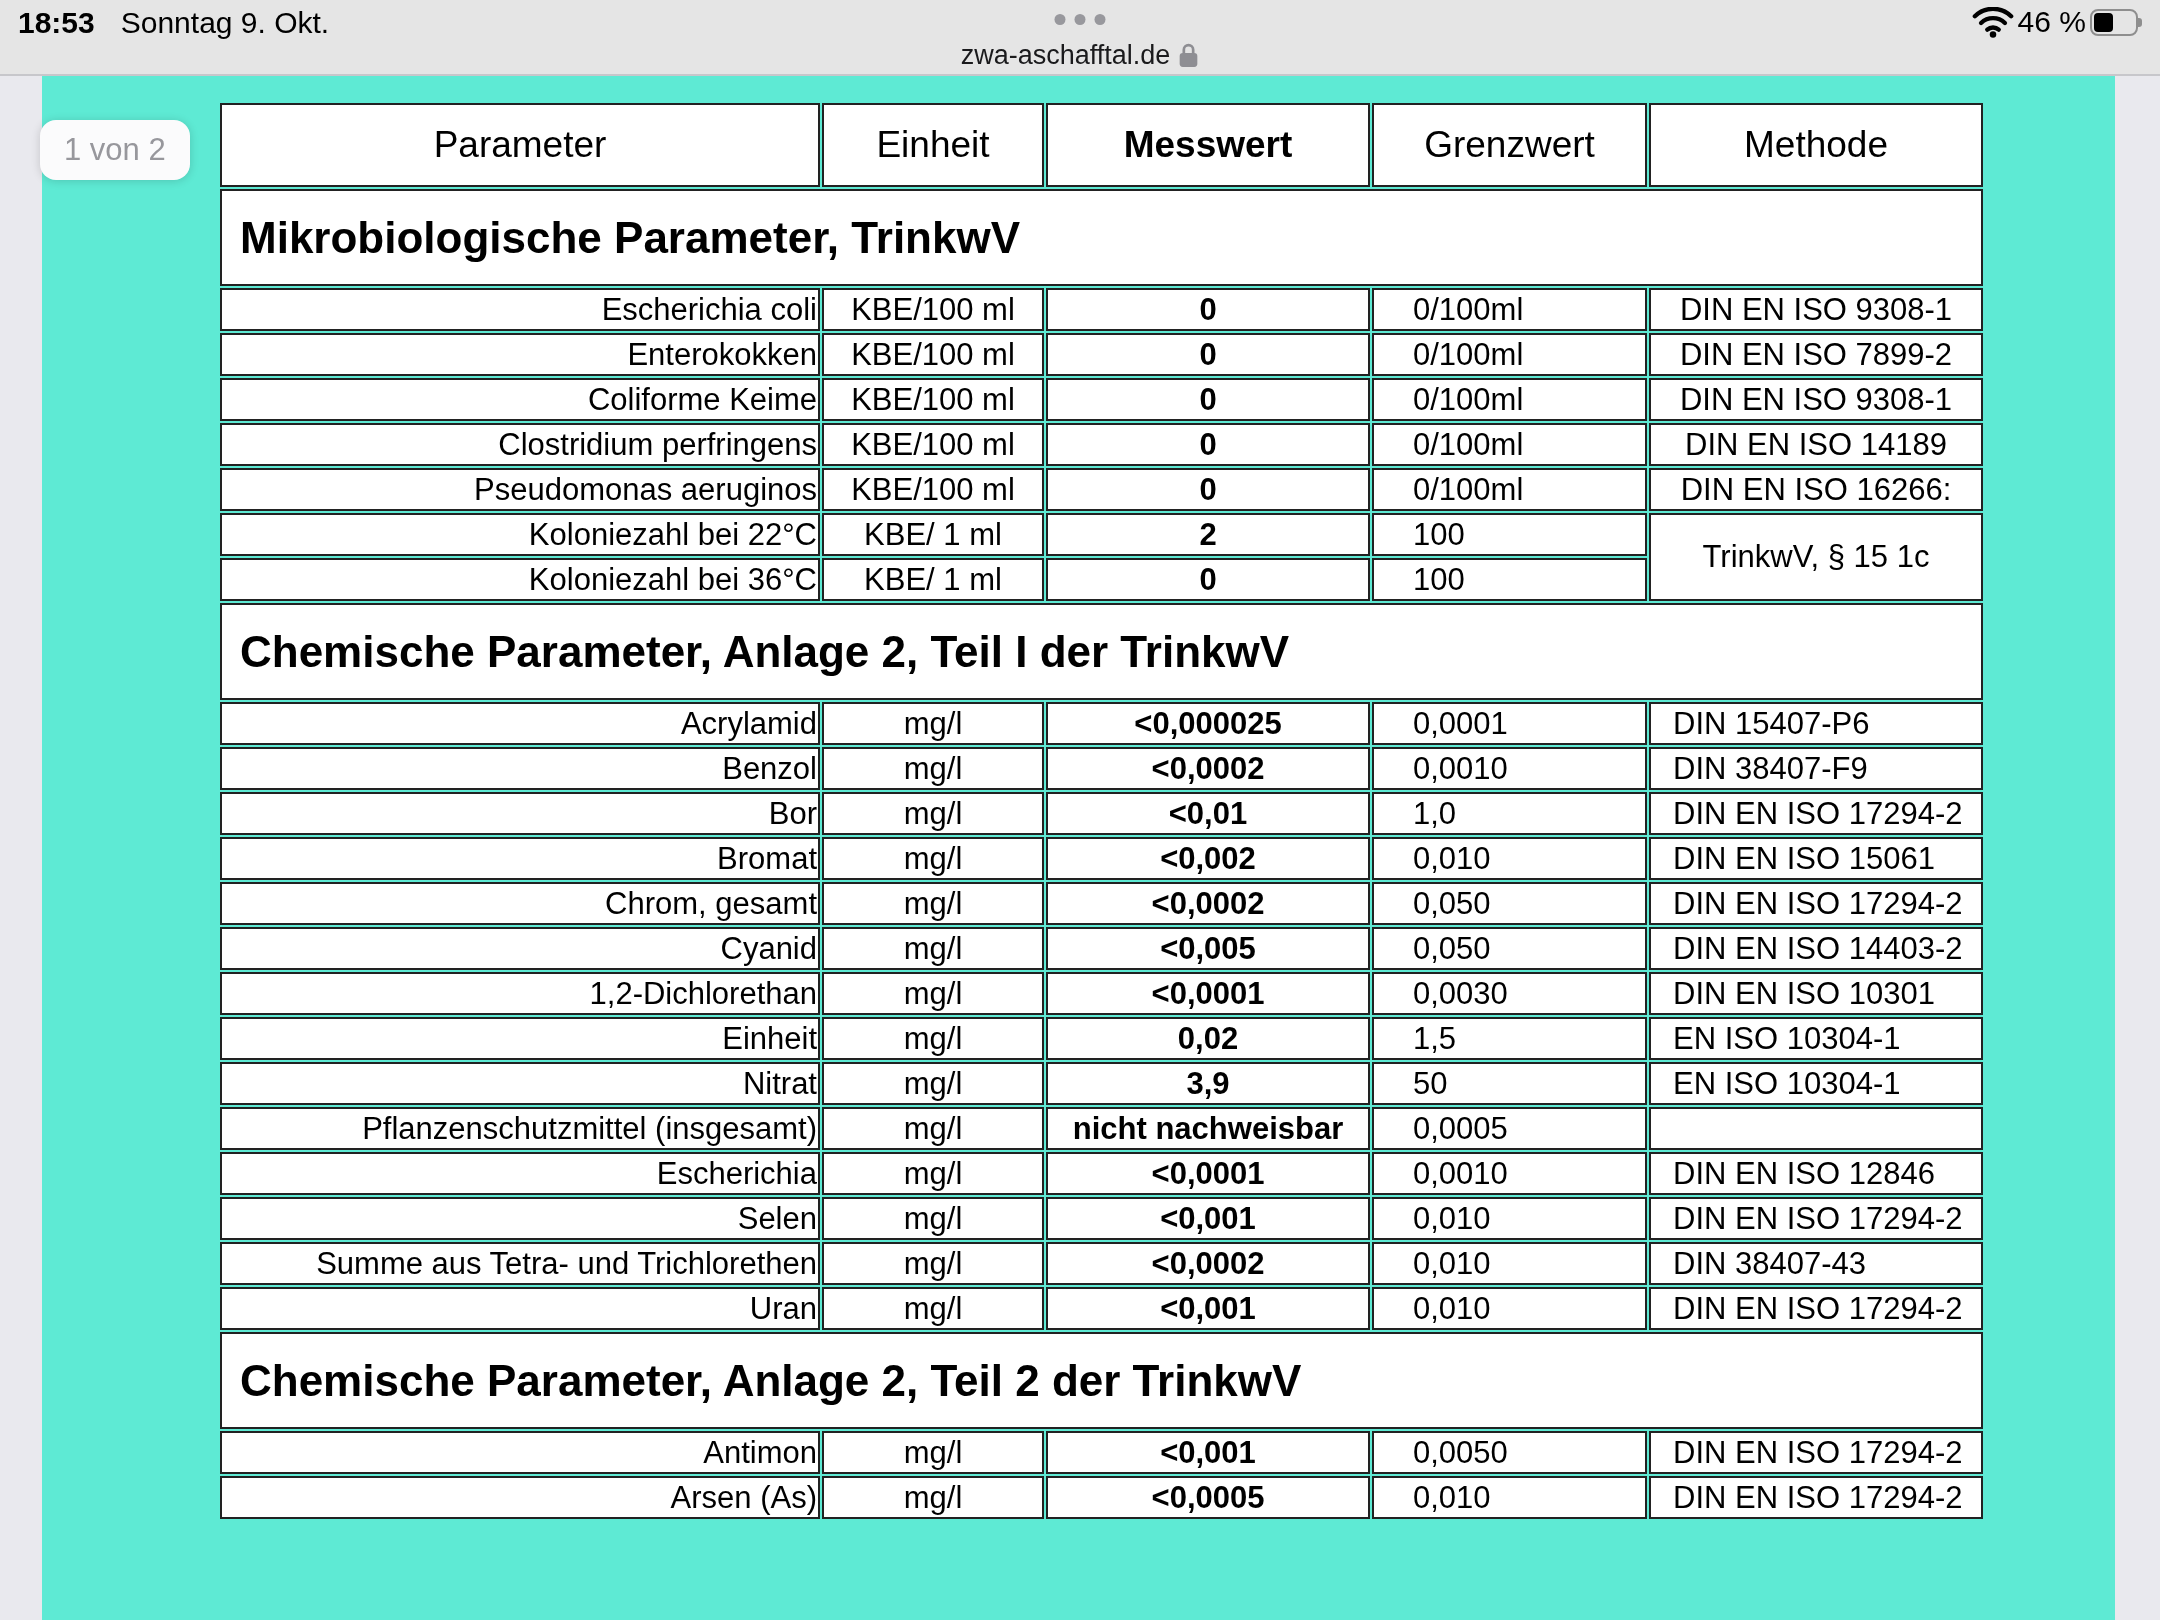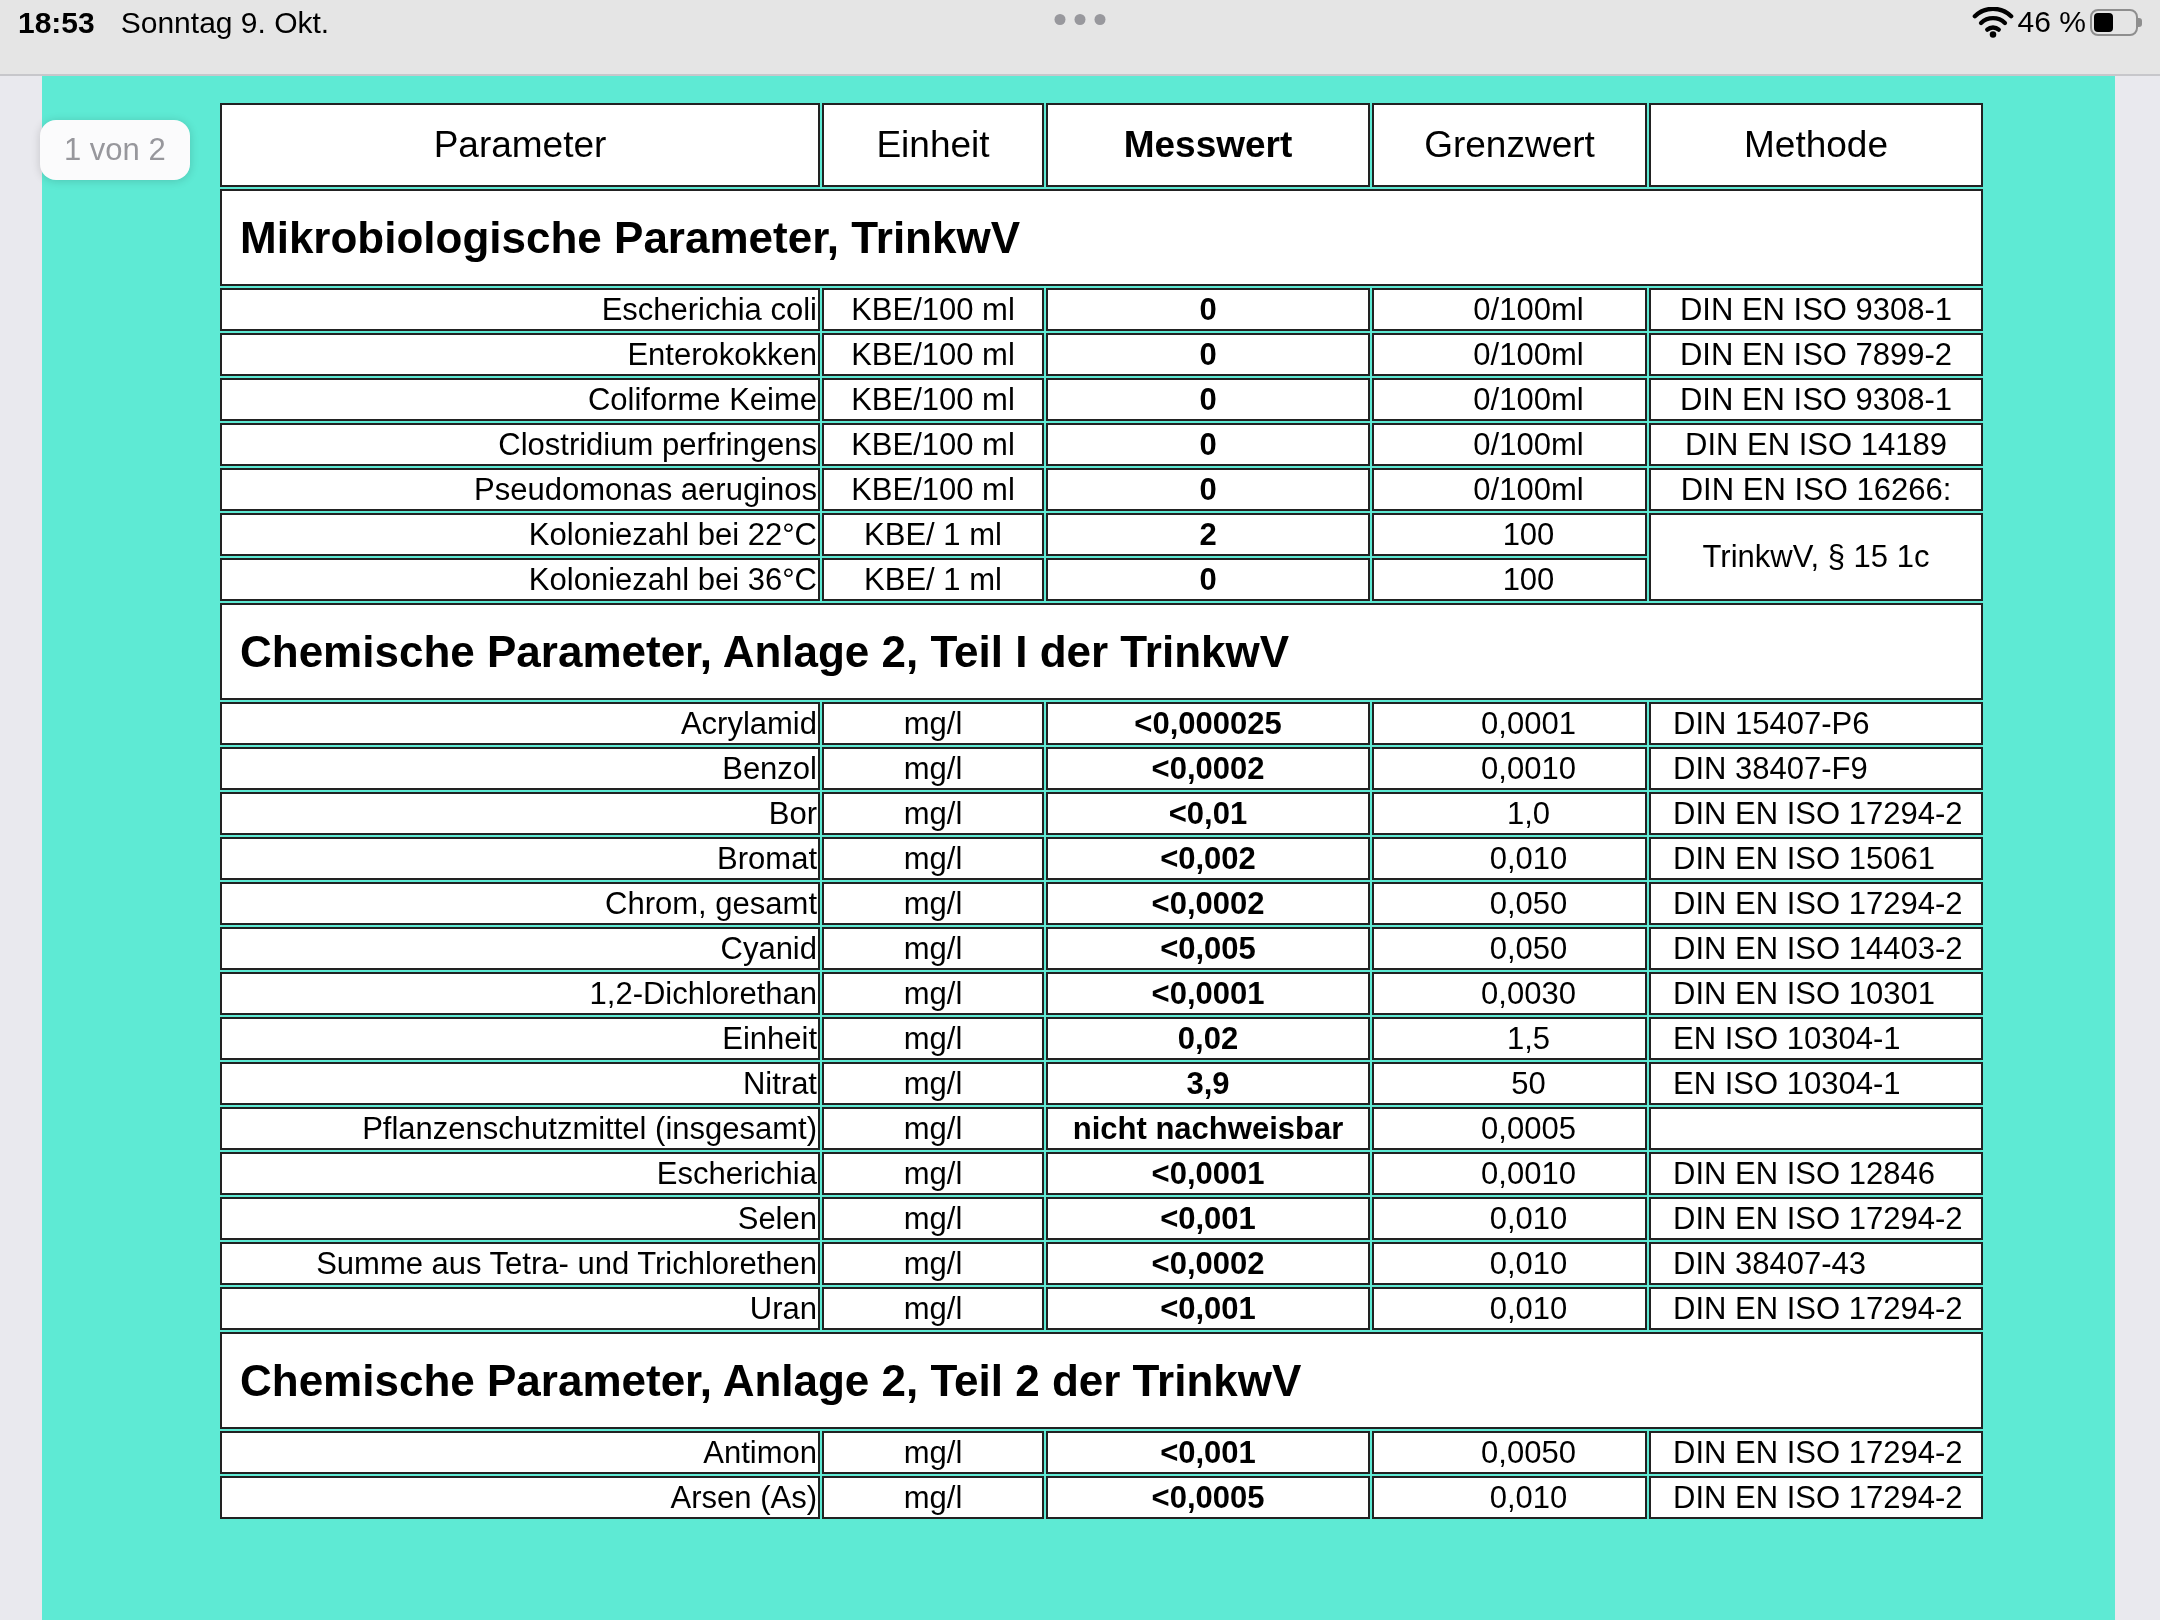--- a/index.html
+++ b/index.html
@@ -39,21 +39,21 @@
   #doc-table th,#doc-table td{border:2px solid #222;background:#fff;box-sizing:border-box;
              overflow:hidden;white-space:nowrap;}
   #doc-table thead th{height:84px;font-size:37px;font-weight:400;text-align:center;vertical-align:middle;}
   #doc-table thead th:nth-child(3){font-weight:700;}
   #doc-table td.section-title{height:97px;font-size:44px;font-weight:700;text-align:left;
              padding-left:18px;vertical-align:middle;}
   #doc-table td{height:43px;font-size:31px;vertical-align:middle;}
   td.c-param{text-align:right;padding-left:26px;}
   td.c-unit{text-align:center;}
   td.c-meas{text-align:center;font-weight:700;}
-  td.c-limit{text-align:center;padding-left:39px;}
+  td.c-limit{padding-left:39px;}
   td.c-method{text-align:center;}
   td.c-method.al-left{text-align:left;padding-left:22px;}
 </style>
 </head>
 <body>
 
 <div id="screen">
 
   <div id="chrome">
     <div id="status-left">
@@ -74,20 +74,27 @@
         <circle cx="22" cy="28.5" r="3.4" fill="#000"></circle>
       </svg>
       <span id="battery-pct">46 %</span>
       <span class="batt">
         <span class="shell"></span>
         <span class="fill"></span>
         <span class="nub"></span>
       </span>
     </div>
 
+    <div id="url-row">
+      <span id="url-text">zwa-aschafftal.de</span>
+      <svg width="21" height="27" viewBox="0 0 20 26">
+        <path d="M5.5 11 V7.5 a4.5 4.5 0 0 1 9 0 V11" fill="none" stroke="#8e8e93" stroke-width="2.6"></path>
+        <rect x="1.5" y="10.5" width="17" height="13.5" rx="3" fill="#8e8e93"></rect>
+      </svg>
+    </div>
   </div>
 
   <div id="content">
     <div id="page">
       <table id="doc-table">
         <colgroup>
           <col style="width:600px">
             <col style="width:222px">
             <col style="width:324px">
           <col style="width:275px">

